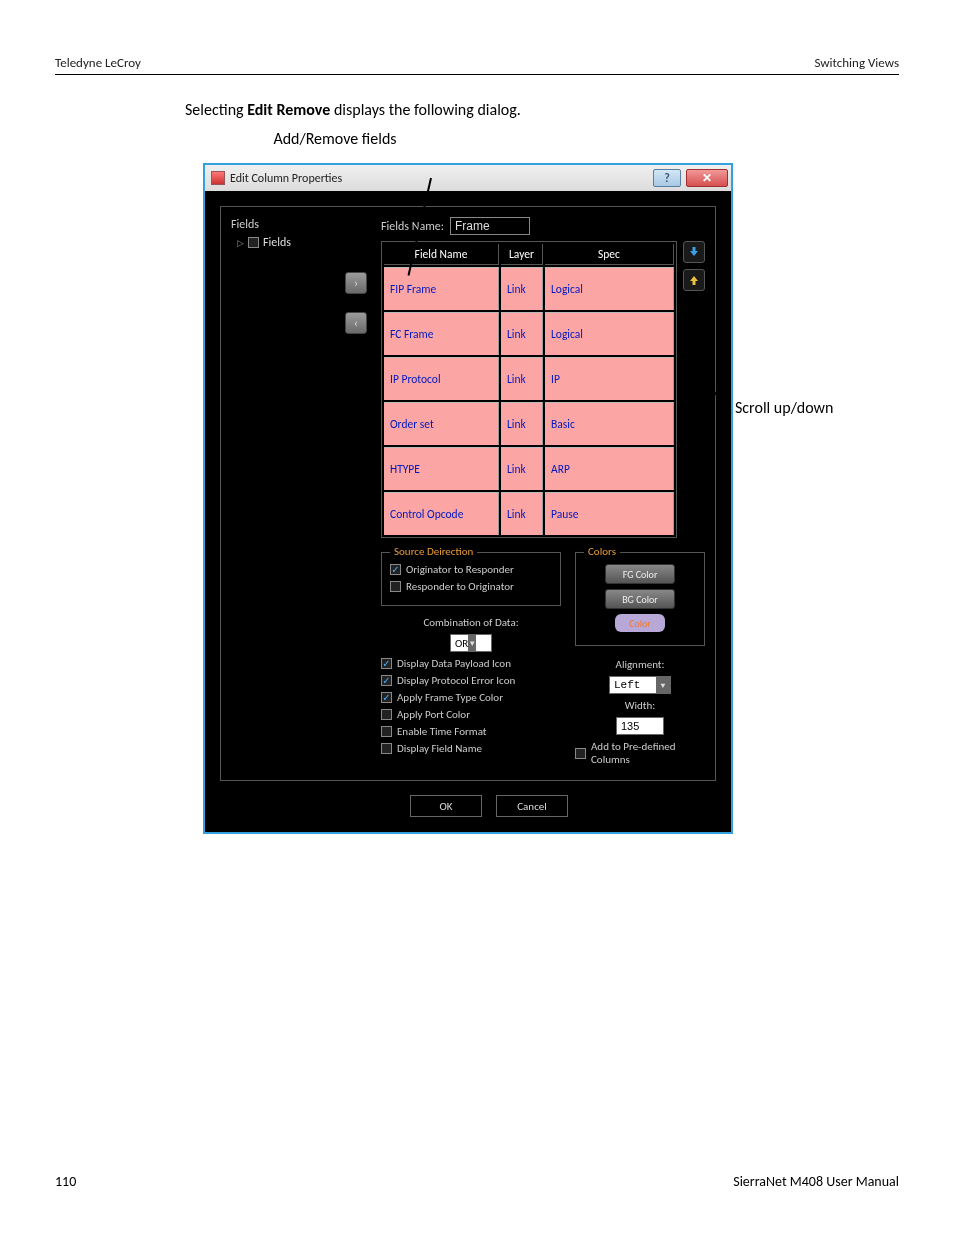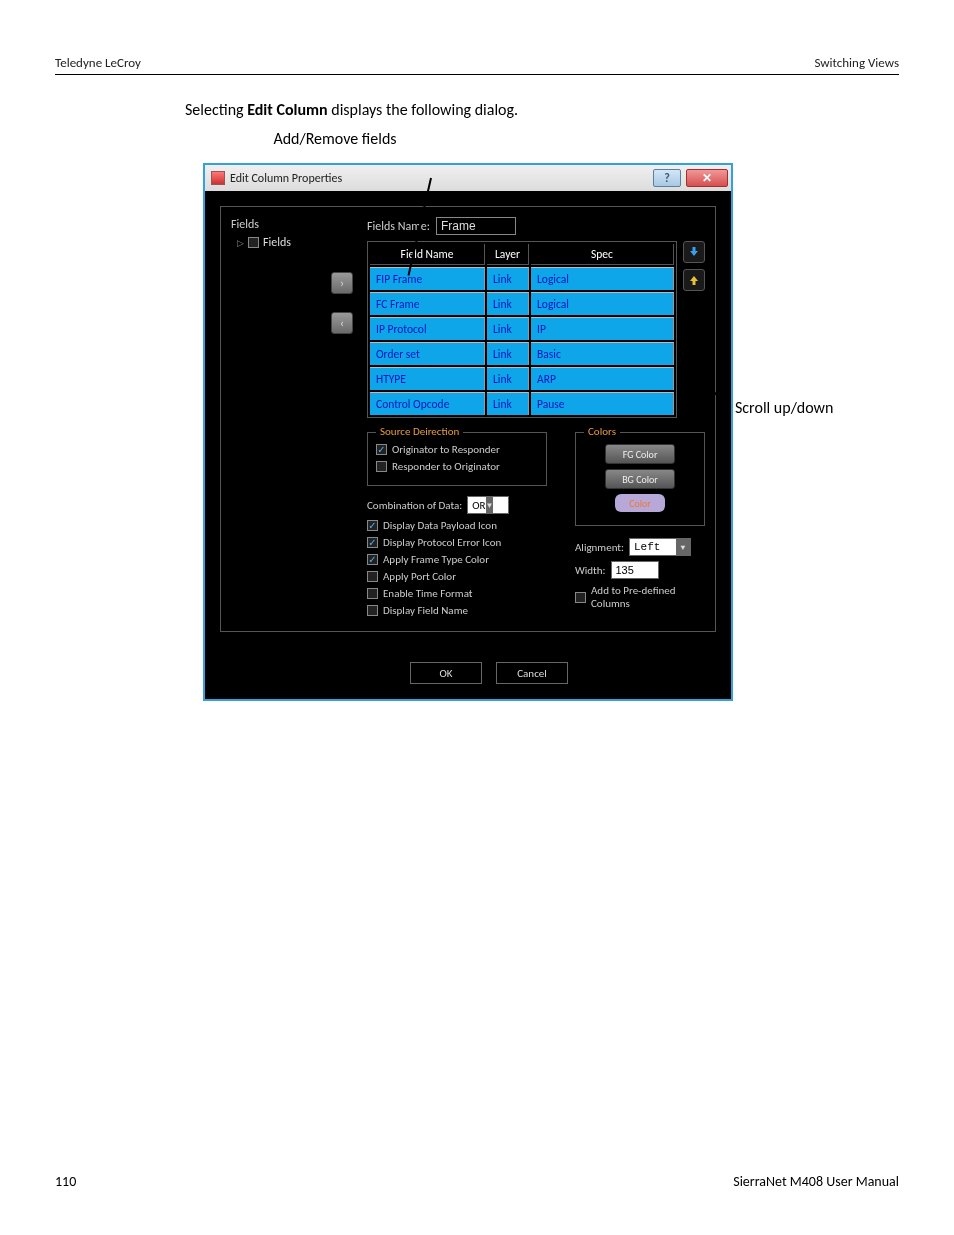--- a/index.html
+++ b/index.html
@@ -184,46 +184,46 @@
   .ftable th {
     background: #000;
     color: #fff;
     font-weight: normal;
     border-right: 1px solid #555;
     border-bottom: 1px solid #555;
     padding: 3px 6px;
     text-align: center;
   }
   .ftable td {
-    background: #0ea5e9;
+    background: #fca5a5;
     color: #0018c0;
     border-right: 1px solid #999;
     border-top: 1px solid #bbb;
-    padding: 4px 6px;
+    padding: 14px 6px;
   }
   .ftable td:first-child { width: 115px; }
   .ftable td:nth-child(2) { width: 42px; }
   .updown {
     display: flex;
     flex-direction: column;
     gap: 6px;
   }
   .ud-btn {
     width: 22px; height: 22px;
     background: #1a1a1a;
     border: 1px solid #555;
     border-radius: 3px;
     display: flex;
     align-items: center;
     justify-content: center;
   }
   .ud-btn svg { width: 12px; height: 12px; }
   .lower-grid {
     display: flex;
-    gap: 28px;
+    gap: 14px;
     margin-top: 8px;
     font-size: 11px;
     color: #ccc;
   }
   .fieldset {
     border: 1px solid #555;
     padding: 6px 8px 8px 8px;
     position: relative;
     margin-top: 6px;
   }
@@ -314,21 +314,21 @@
     height: 100%;
     margin-left: auto;
     display: flex;
     align-items: center;
     justify-content: center;
     font-size: 8px;
   }
   .footer-btns {
     display: flex;
     gap: 14px;
-    margin-top: 30px;
+    margin-top: 14px;
     margin-left: 190px;
   }
   .dlg-btn {
     width: 72px;
     height: 22px;
     border: 1px solid #666;
     background: #000;
     color: #ddd;
     font-size: 11px;
     display: flex;
@@ -343,20 +343,21 @@
     display: flex;
     justify-content: space-between;
     font-size: 14px;
   }
   .form-row {
     display: flex;
     align-items: center;
     gap: 5px;
     margin: 5px 0;
     font-size: 11px;
+    flex-direction: column;
   }
   .combo-sel {
     background: #fff;
     border: 1px solid #666;
     height: 18px;
     font-size: 11px;
     padding: 0 16px 0 4px;
     color: #000;
     width: 42px;
     display: flex;
@@ -378,21 +379,21 @@
 <body>
 
 <div class="page">
   <div class="header-row">
     <span>Teledyne LeCroy</span>
     <span>Switching Views</span>
   </div>
   <hr class="header-rule">
 
   <div class="intro">
-    <span>Selecting </span><b>Edit Column</b><span> displays the following dialog.</span>
+    <span>Selecting </span><b>Edit Remove</b><span> displays the following dialog.</span>
   </div>
 
   <div class="callout-top">Add/Remove fields</div>
   <div class="callout-top-line"></div>
 
   <div class="dialog-wrap">
     <div class="titlebar">
       <div class="title-icon"></div>
       <span>Edit Column Properties</span>
       <div class="title-spacer"></div>

